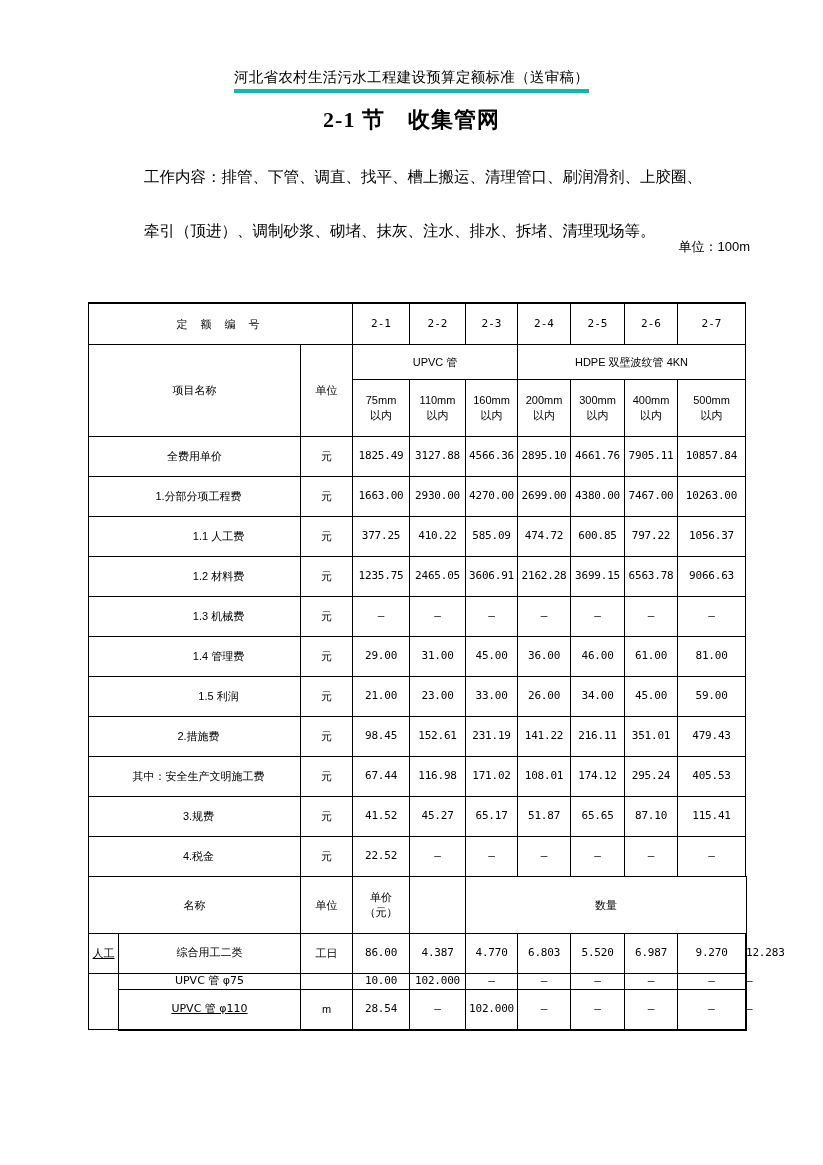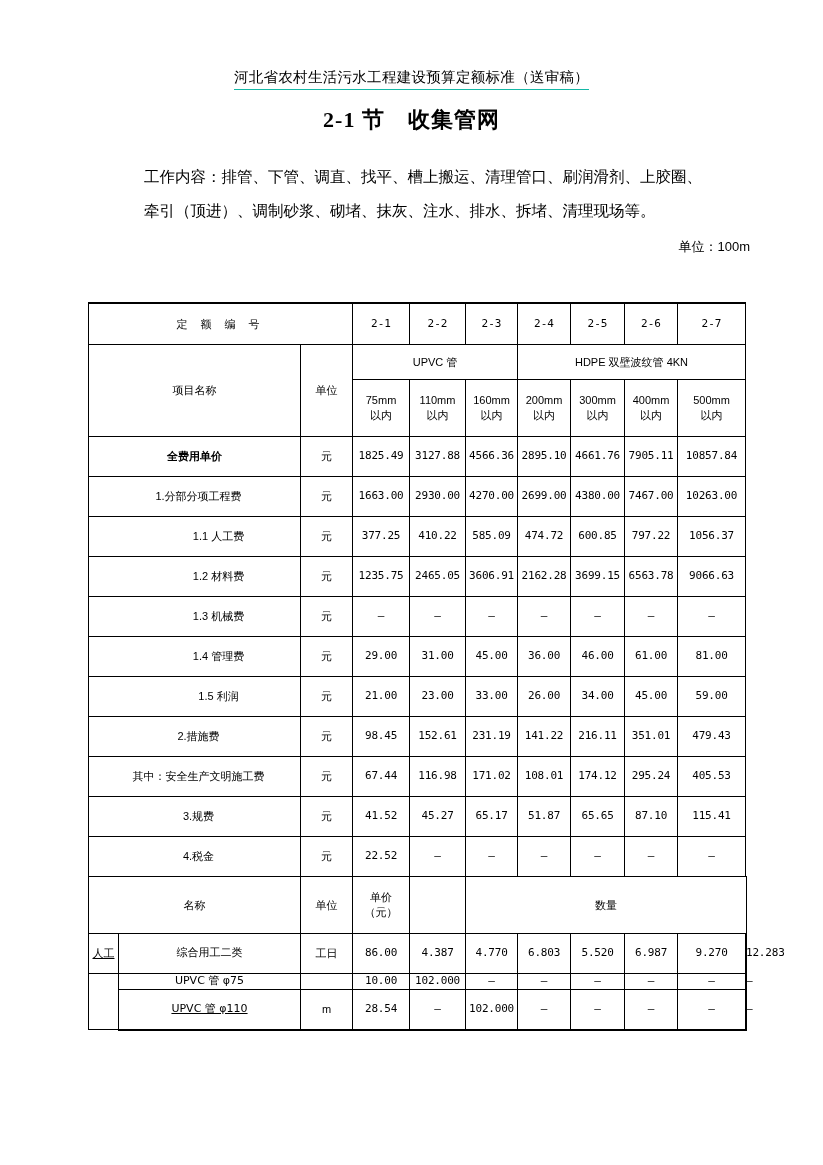--- a/index.html
+++ b/index.html
@@ -27,21 +27,21 @@
     position: absolute;
     top: 68px;
     left: 0;
     width: 823px;
     text-align: center;
     font-size: 14.5px;
     letter-spacing: 0.3px;
   }
   .doc-header .hdr-text {
     display: inline-block;
-    border-bottom: 1px solid #14b8a6;
+    border-bottom: 4px solid #14b8a6;
     padding-bottom: 2px;
   }
 
   .chapter-title {
     position: absolute;
     top: 105px;
     left: 0;
     width: 823px;
     text-align: center;
     font-size: 22px;
@@ -52,21 +52,21 @@
 
   .work-content {
     position: absolute;
     top: 160px;
     left: 102px;
     width: 660px;
     font-size: 15.5px;
     line-height: 34px;
   }
   .work-content .line1 { text-indent: 42px; }
-  .work-content .line2 { text-indent: 42px; }
+  .work-content .line2 { text-indent: 42px; margin-top: 20px; }
 
   .unit-note {
     position: absolute;
     top: 238px;
     left: 0;
     width: 750px;
     text-align: right;
     font-size: 13px;
   }
 
@@ -103,21 +103,21 @@
   .cell-name-ind1 {
     text-align: left;
     padding-left: 48px !important;
     font-size: 13px;
   }
   .cell-unit { font-size: 12.5px; }
   .cell-num  { font-size: 11.5px; font-family: "DejaVu Sans Mono", monospace; letter-spacing: -0.2px;}
   .cell-code { font-size: 11.5px; font-family: "DejaVu Sans Mono", monospace; }
   .cell-group { font-size: 12px; }
   .cell-spec  { font-size: 11px; line-height: 1.9; }
-  .bold { font-weight: bold; }
+  .bold { font-weight: normal; }
   .spaced { letter-spacing: 5px; }
   .dash { font-size: 12px; }
 
   .h-dingE { height: 40px; }
   .h-grp   { height: 34px; }
   .h-spec  { height: 56px; }
   .h-row   { height: 39px; }
   .h-bot-hdr { height: 56px; }
   .h-bot-row { height: 39px; text-decoration: underline; }
 

